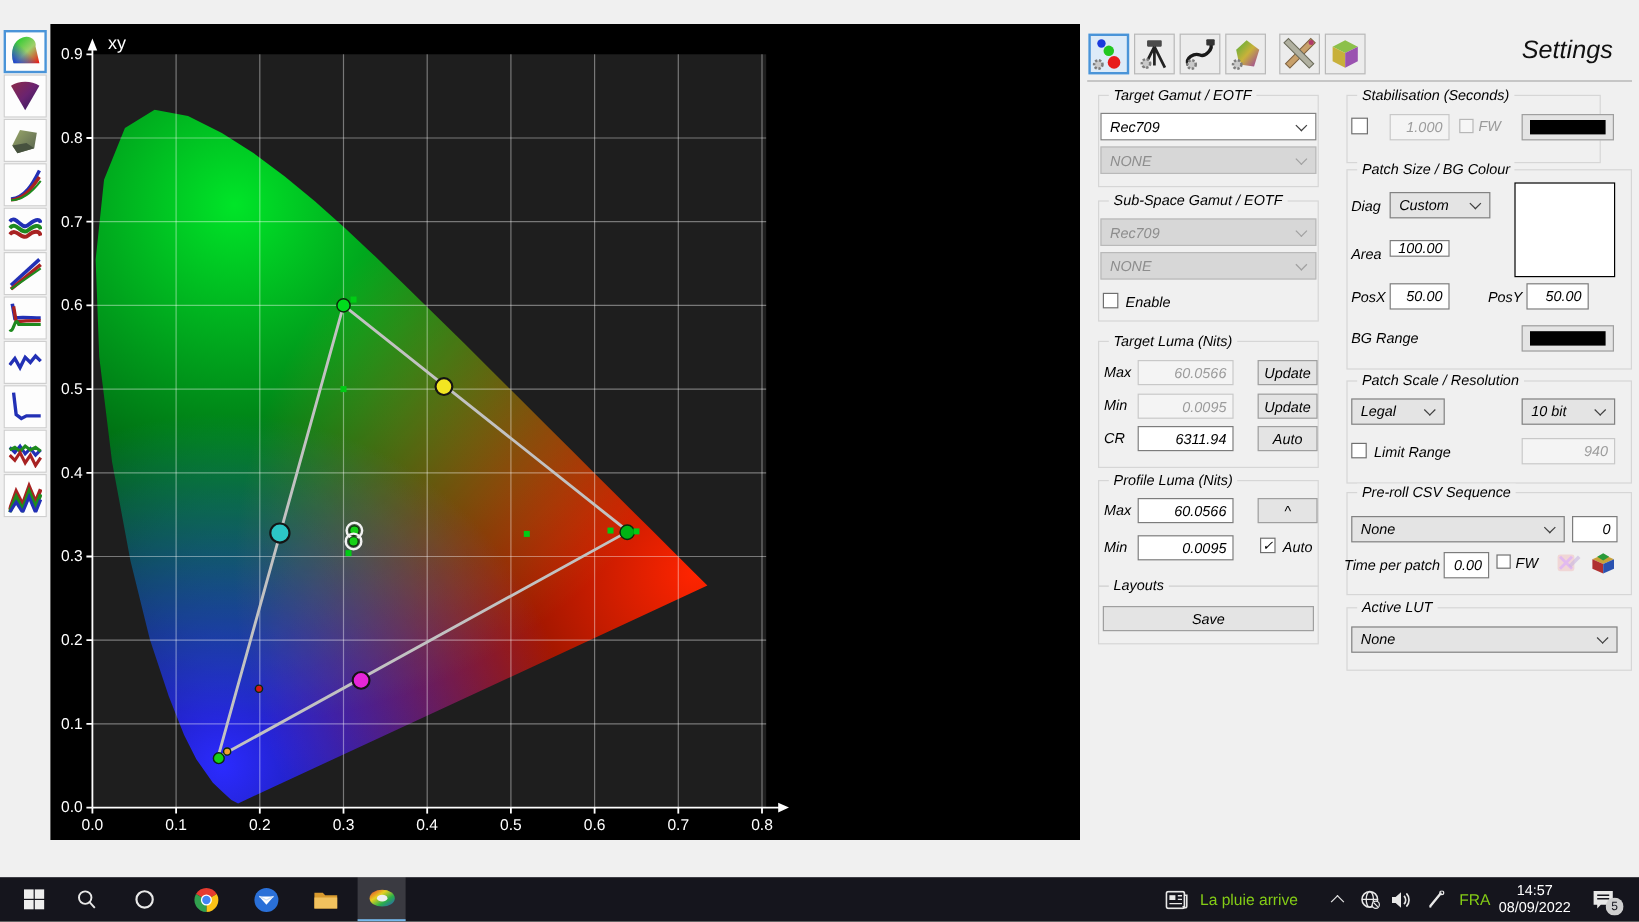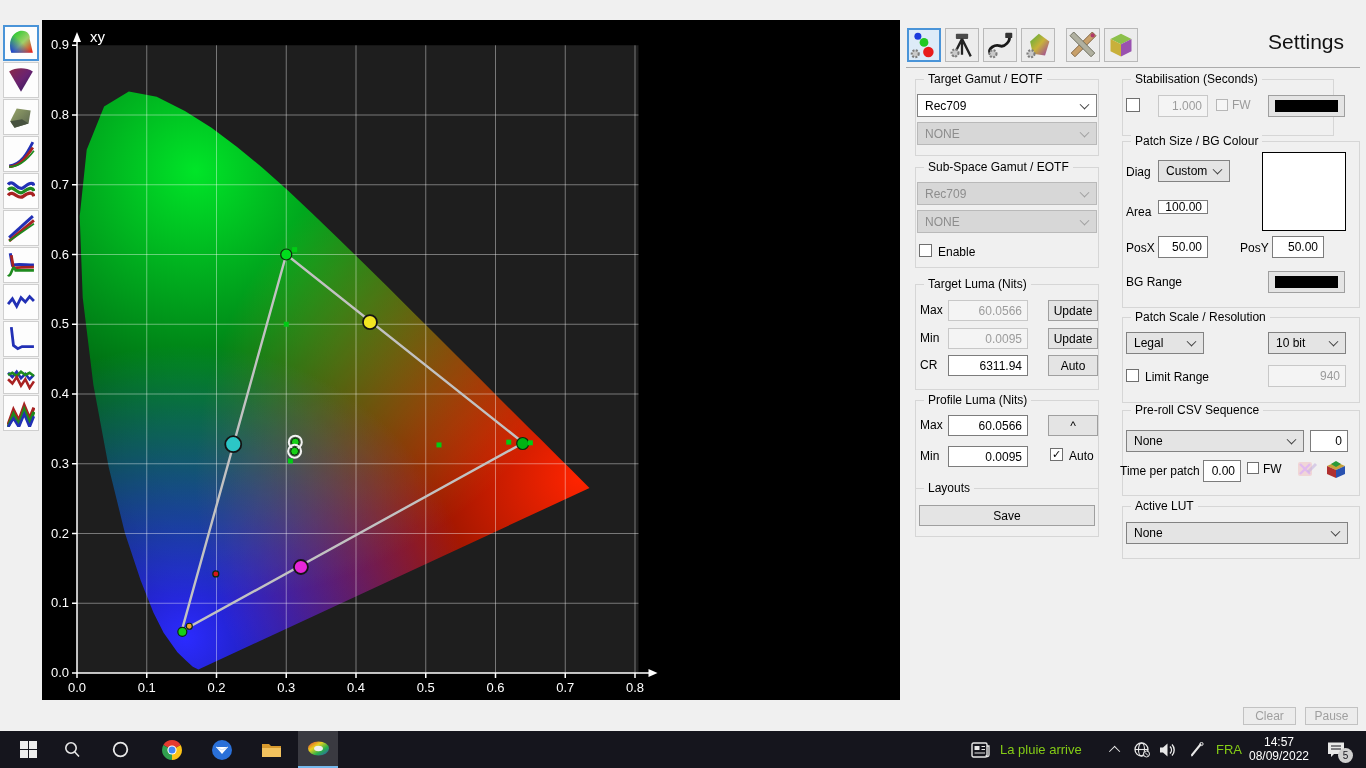--- a/index.html
+++ b/index.html
@@ -16,21 +16,21 @@
   .glyph-close{font-size:15px;color:#000;line-height:1;}
   
   .sidebar{position:absolute;left:0;top:20px;width:42px;height:680px;background:#f0f0f0;}
   .sico{position:absolute;left:3px;width:36px;height:36px;background:#fdfdfd;border:1px solid #cfcfcf;
         display:flex;align-items:center;justify-content:center;}
   .sico.active{border:2px solid #4a94d8;}
   
   .chart{position:absolute;left:42px;top:20px;width:858px;height:680px;background:#000;}
   .chart-corner{position:absolute;left:48px;top:8px;color:#fff;font-size:15px;}
   
-  .panel{position:absolute;left:900px;top:20px;width:466px;height:680px;background:#f0f0f0;font-size:12px;color:#000;}
+  .panel{position:absolute;left:900px;top:20px;width:466px;height:680px;background:#f0f0f0;font-size:12px;color:#000;font-style:italic;}
   .tico{position:absolute;top:8px;width:34px;height:34px;background:#ececec;border:1px solid #b9b9b9;
         display:flex;align-items:center;justify-content:center;}
   .tico.active{border:2px solid #4a94d8;background:#ddebf8;}
   .settings-title{position:absolute;right:22px;top:10px;font-size:21px;color:#111;}
   .tb-divider{position:absolute;left:6px;top:47px;width:454px;border-top:1px solid #ababab;}
   .group{position:absolute;border:1px solid #d6d6d6;}
   .gtitle{position:absolute;top:-8px;left:8px;background:#f0f0f0;padding:0 4px;font-size:12px;color:#000;white-space:nowrap;}
   .lbl{position:absolute;font-size:12px;color:#000;white-space:nowrap;}
   .lbl.dim{color:#9a9a9a;}
   .tinput{position:absolute;background:#fff;border:1px solid #7c7c7c;display:flex;align-items:center;
@@ -421,21 +421,21 @@
     <span class="chk disabled" style="left:316px;top:79px;width:12px;height:12px"></span>
     <span class="lbl dim" style="left:332px;top:78px">FW</span>
     <div class="swatch" style="left:368px;top:75px;width:77px;height:22px">
         <span class="inner"></span>
       </div>
 
     <div class="group" style="left:222px;top:121px;width:238px;height:167px">
       <span class="gtitle">Patch Size / BG Colour</span>
     </div>
     <span class="lbl" style="left:226px;top:145px">Diag</span>
-    <div class="combo dim" style="left:258px;top:140px;width:72px;height:22px">
+    <div class="combo dim" style="left:258px;top:140px;width:84px;height:22px">
       <span>Custom</span>
         <span class="chev"></span>
     </div>
     <div class="preview" style="left:362px;top:132px;width:84px;height:79px"></div>
     <span class="lbl" style="left:226px;top:185px">Area</span>
     <div class="tinput" style="left:258px;top:180px;width:50px;height:14px">
         <span>100.00</span>
       </div>
     <span class="lbl" style="left:226px;top:221px">PosX</span>
     <div class="tinput" style="left:258px;top:216px;width:50px;height:22px">
@@ -501,28 +501,20 @@
 
     <div class="group" style="left:222px;top:486px;width:238px;height:53px">
       <span class="gtitle">Active LUT</span>
     </div>
     <div class="combo dim" style="left:226px;top:502px;width:222px;height:22px">
       <span>None</span>
         <span class="chev"></span>
     </div>
   </div>
 
-  <div class="bottomstrip">
-    <div class="btn disabled" style="left:1243px;top:7px;width:53px;height:18px">
-        <span>Clear</span>
-      </div>
-    <div class="btn disabled" style="left:1305px;top:7px;width:53px;height:18px">
-        <span>Pause</span>
-      </div>
-  </div>
 
   <div class="taskbar">
     <div class="tkico" style="left:8px;width:40px">
       <svg width="17" height="17" viewBox="0 0 17 17">
         <rect x="0" y="0" width="8" height="8" fill="#eee"></rect>
           <rect x="9" y="0" width="8" height="8" fill="#eee"></rect>
         <rect x="0" y="9" width="8" height="8" fill="#eee"></rect>
           <rect x="9" y="9" width="8" height="8" fill="#eee"></rect>
       </svg>
     </div>

